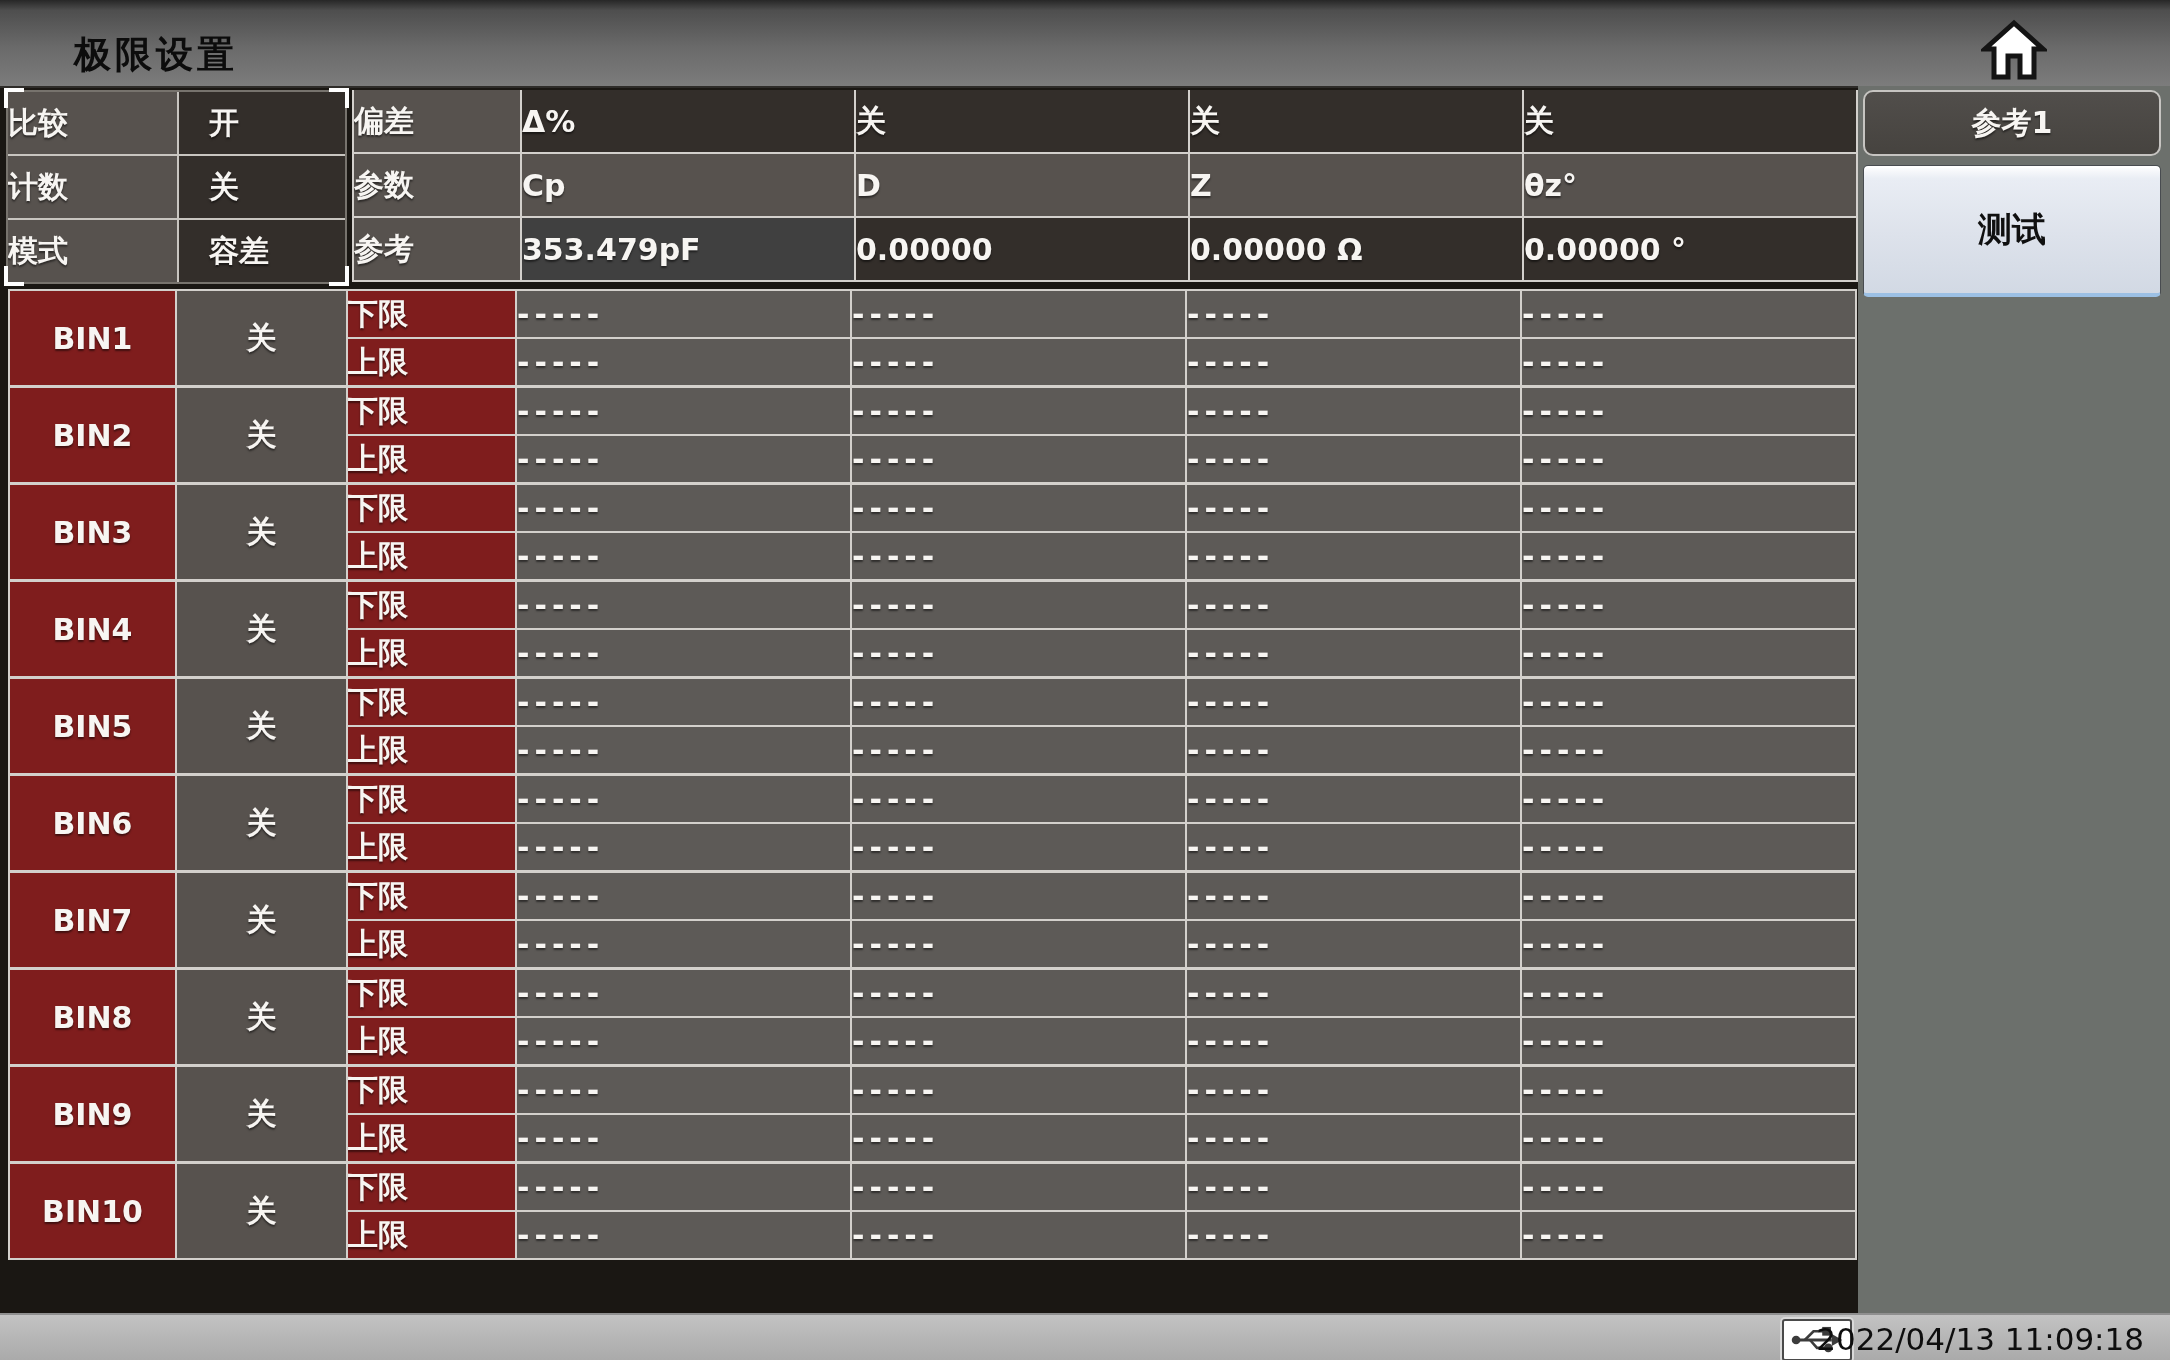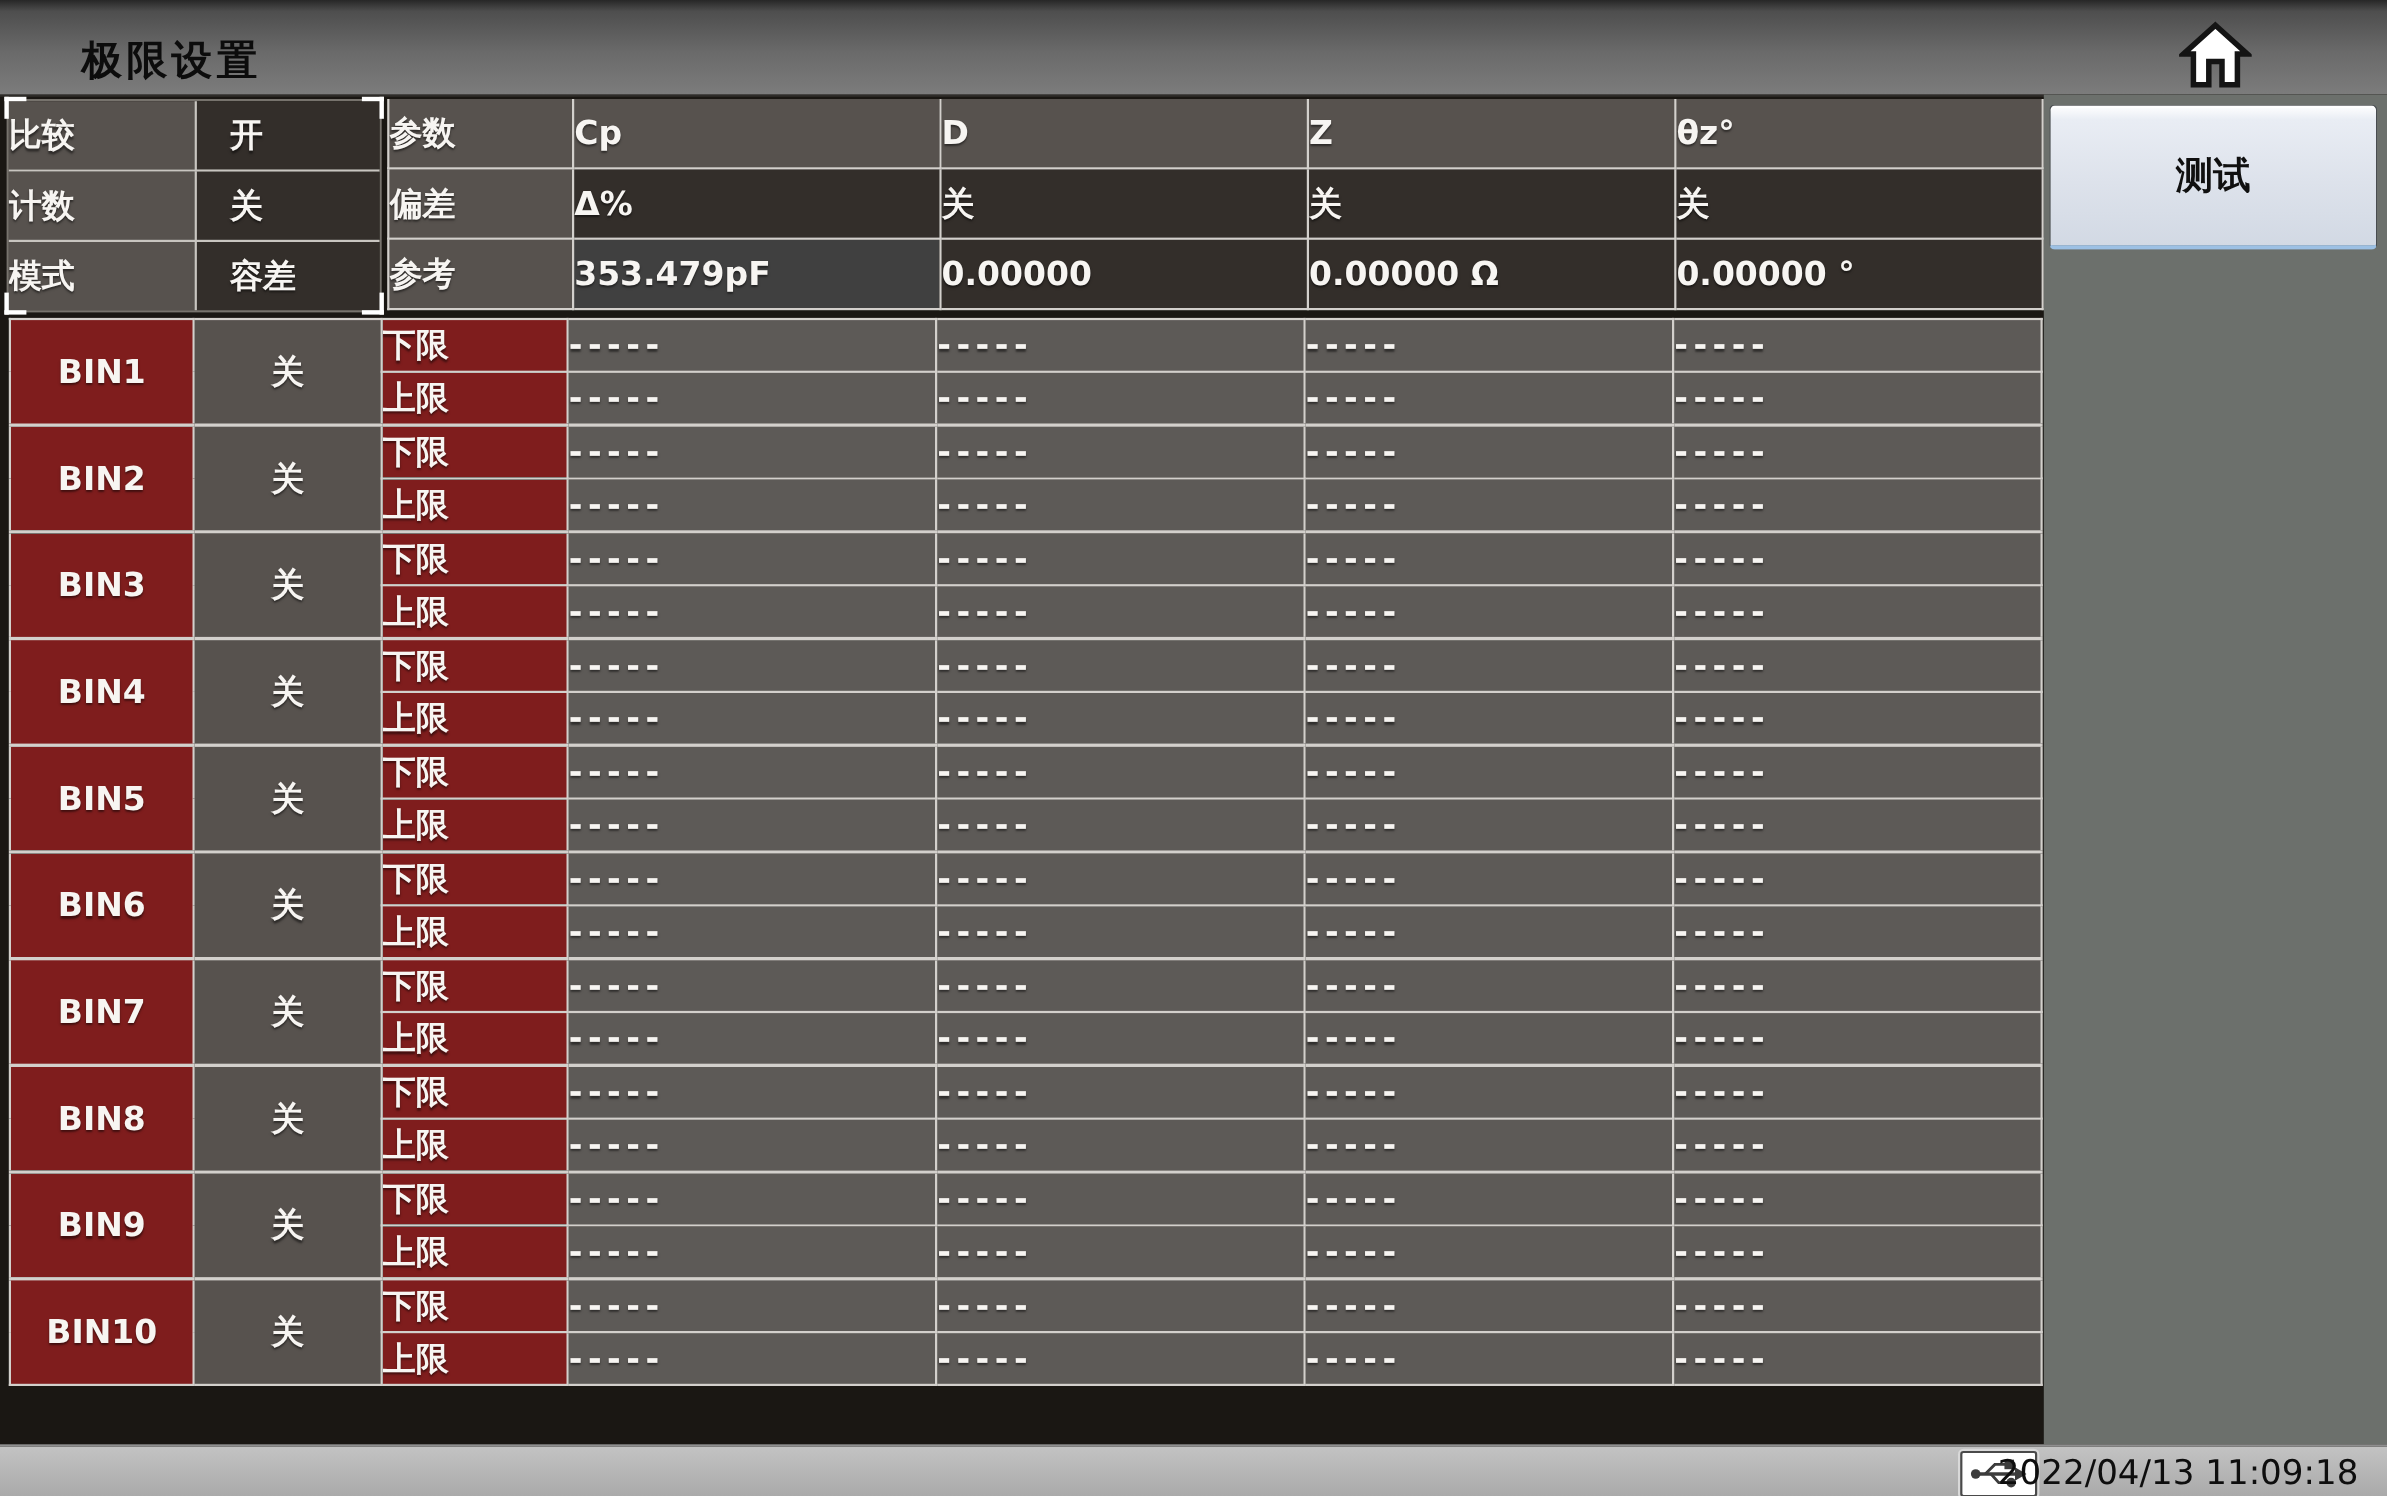--- a/index.html
+++ b/index.html
@@ -141,32 +141,32 @@
     <table class="grid param-table">
       <colgroup>
         <col style="width:168px">
           <col style="width:334px">
           <col style="width:334px">
           <col style="width:334px">
           <col style="width:334px">
       </colgroup>
       <tbody>
         <tr>
+          <td class="lbl">偏差</td>
+          <td class="input">Δ%</td>
+          <td class="input">关</td>
+          <td class="input">关</td>
+          <td class="input">关</td>
+        </tr>
+        <tr>
           <td class="lbl">参数</td>
           <td class="head">Cp</td>
           <td class="head">D</td>
           <td class="head">Z</td>
           <td class="head">θz°</td>
-        </tr>
-        <tr>
-          <td class="lbl">偏差</td>
-          <td class="input">Δ%</td>
-          <td class="input">关</td>
-          <td class="input">关</td>
-          <td class="input">关</td>
         </tr>
         <tr>
           <td class="lbl">参考</td>
           <td class="input selected">353.479pF</td>
           <td class="input">0.00000</td>
           <td class="input">0.00000 Ω</td>
           <td class="input">0.00000 °</td>
         </tr>
       </tbody>
     </table>
@@ -349,20 +349,21 @@
       <td class="limit-lbl">上限</td>
       <td class="limit-val upper-value">-----</td>
       <td class="limit-val upper-value">-----</td>
       <td class="limit-val upper-value">-----</td>
       <td class="limit-val upper-value">-----</td>
     </tr>
   </tbody>
   </table>
 
   <aside class="sidebar">
+    <button class="side-btn ref-btn">参考1</button>
     <button class="side-btn test-btn">测试</button>
   </aside>
 
   <footer class="statusbar">
     <div class="usb-box">
       <svg width="54" height="34" viewBox="0 0 62 38">
         <path d="M7 19 H48" stroke="#3c3c3c" stroke-width="3.5" fill="none"></path>
         <circle cx="7" cy="19" r="5" fill="#3c3c3c"></circle>
         <path d="M48 12 L60 19 L48 26 Z" fill="#3c3c3c"></path>
         <path d="M17 19 L27 9 L38 9" stroke="#3c3c3c" stroke-width="3" fill="none"></path>

